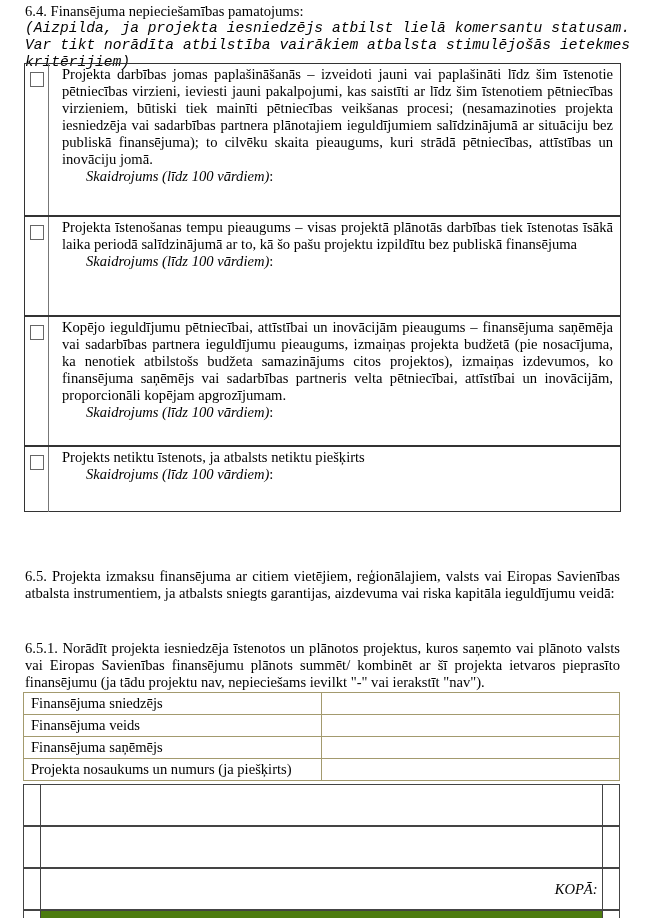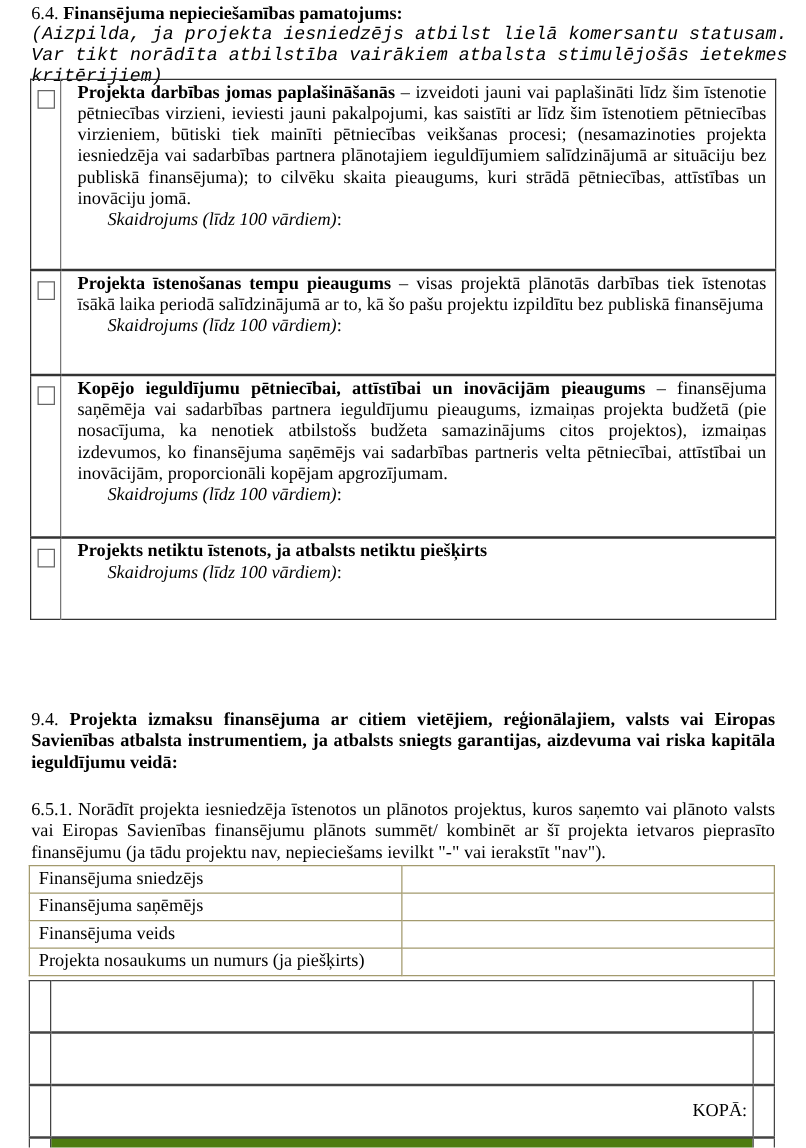--- a/index.html
+++ b/index.html
@@ -1,20 +1,20 @@
 <!DOCTYPE html>
 <html><head>
 <meta charset="utf-8">
 <style>
   html, body { margin:0; padding:0; background:#fff; }
   body { width:645px; height:918px; position:relative; overflow:hidden;
          font-family:"Liberation Serif", serif; color:#000; font-size:14.6px; line-height:17px; }
   .abs { position:absolute; }
   .just { text-align:justify; }
-  b { font-weight:bold; }
+  b { font-weight:normal; }
   i { font-style:italic;margin-left:24px; }
 
   #sec64-title { left:25px; top:3px; width:600px; }
   #sec64-note { left:25px; top:20px; width:605px; font-style:italic;font-family:Liberation Mono, monospace; }
 
   table { border-collapse:collapse;border-radius:20px; }
   #criteria { position:absolute; left:24px; top:63px; width:597px; border:1.5px solid #333; }
   #criteria td { border-top:2px solid #333; vertical-align:top; padding:0; }
   #criteria tr:first-child td { border-top:none; }
   #criteria td.cb { width:23px; border-right:1px solid #777; }
@@ -22,21 +22,21 @@
   .checkbox { display:block; width:12px; height:13px; border:1px solid #666; margin:8px 0 0 5px; background:#fff; cursor:pointer; }
 
   #sec65-title { left:25px; top:568px; width:595px; }
   #sec651-text { left:25px; top:640px; width:595px; }
 
   #funding { position:absolute; left:23px; top:692px; width:597px; border:1.5px solid #a39a6e; }
   #funding td { border:1.5px solid #a39a6e; height:21px; padding:0 0 0 7px; vertical-align:middle;margin-top:48px; }
   #funding td.lbl { width:290px; }
 
   #costs { position:absolute; left:23px; top:784px; width:597px; border:1.5px solid #222; }
-  #costs td { border:1px solid #444; height:20px; padding:10px 3px; }
+  #costs td { border:1px solid #444; height:20px; padding:10px 3px;font-style:italic; }
   #costs tr + tr td { border-top:2px solid #444; }
   #costs th { border:1px solid #444; font-weight:normal; height:38px; }
   #costs .c-nr { width:41px; text-align:left; padding-left:5px; line-height:17px; }
   #costs .c-pos { width:353px; }
   #costs .total-lbl { text-align:right; padding-right:4px; }
   #costs .shaded { background:#4d7c0f; padding-left:8px; }
 </style>
 </head>
 <body>
 
@@ -51,21 +51,21 @@
       <tr style="height:152px">
     <td class="cb">
           <span class="checkbox"></span>
         </td>
     <td class="txt">
       <b>Projekta darbības jomas paplašināšanās</b><span> – izveidoti jauni vai paplašināti līdz šim īstenotie pētniecības virzieni, ieviesti jauni pakalpojumi, kas saistīti ar līdz šim īstenotiem pētniecības virzieniem, būtiski tiek mainīti pētniecības veikšanas procesi; (nesamazinoties projekta iesniedzēja vai sadarbības partnera plānotajiem ieguldījumiem salīdzinājumā ar situāciju bez publiskā finansējuma); to cilvēku skaita pieaugums, kuri strādā pētniecības, attīstības un inovāciju jomā.</span><br>
       <i>Skaidrojums (līdz 100 vārdiem)</i><span>:</span>
       <div style="height:20px"></div>
     </td>
   </tr>
-  <tr style="height:84px">
+  <tr style="height:100px">
     <td class="cb">
           <span class="checkbox"></span>
         </td>
     <td class="txt">
       <b>Projekta īstenošanas tempu pieaugums</b><span> – visas projektā plānotās darbības tiek īstenotas īsākā laika periodā salīdzinājumā ar to, kā šo pašu projektu izpildītu bez publiskā finansējuma</span><br>
       <i>Skaidrojums (līdz 100 vārdiem)</i><span>:</span>
       <div style="height:20px"></div>
     </td>
   </tr>
   <tr style="height:130px">
@@ -85,38 +85,38 @@
     <td class="txt">
       <b>Projekts netiktu īstenots, ja atbalsts netiktu piešķirts</b><span></span><br>
       <i>Skaidrojums (līdz 100 vārdiem)</i><span>:</span>
       <div style="height:20px"></div>
     </td>
   </tr>
 </tbody>
   </table>
 
 <div class="abs just" id="sec65-title">
-  <span>9.4.</span>
+  <span>6.5.</span>
   <b>Projekta izmaksu finansējuma ar citiem vietējiem, reģionālajiem, valsts vai Eiropas Savienības atbalsta instrumentiem, ja atbalsts sniegts garantijas, aizdevuma vai riska kapitāla ieguldījumu veidā:</b>
 </div>
 
 <div class="abs just" id="sec651-text">6.5.1. Norādīt projekta iesniedzēja īstenotos un plānotos projektus, kuros saņemto vai plānoto valsts vai Eiropas Savienības finansējumu plānots summēt/ kombinēt ar šī projekta ietvaros pieprasīto finansējumu (ja tādu projektu nav, nepieciešams ievilkt "-" vai ierakstīt "nav").</div>
 
 <table id="funding">
   <tbody>
       <tr>
     <td class="lbl">Finansējuma sniedzējs</td>
     <td></td>
   </tr>
   <tr>
-    <td class="lbl">Finansējuma saņēmējs</td>
+    <td class="lbl">Finansējuma veids</td>
     <td></td>
   </tr>
   <tr>
-    <td class="lbl">Finansējuma veids</td>
+    <td class="lbl">Finansējuma saņēmējs</td>
     <td></td>
   </tr>
   <tr>
     <td class="lbl">Projekta nosaukums un numurs (ja piešķirts)</td>
     <td></td>
   </tr>
 </tbody>
   </table>
 
 <table id="costs">

